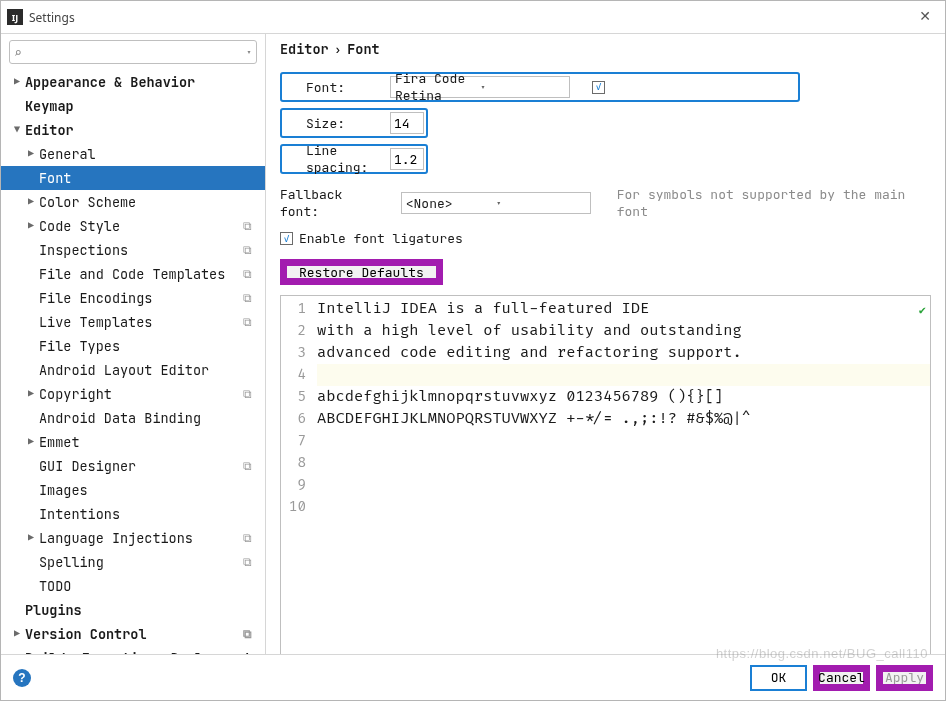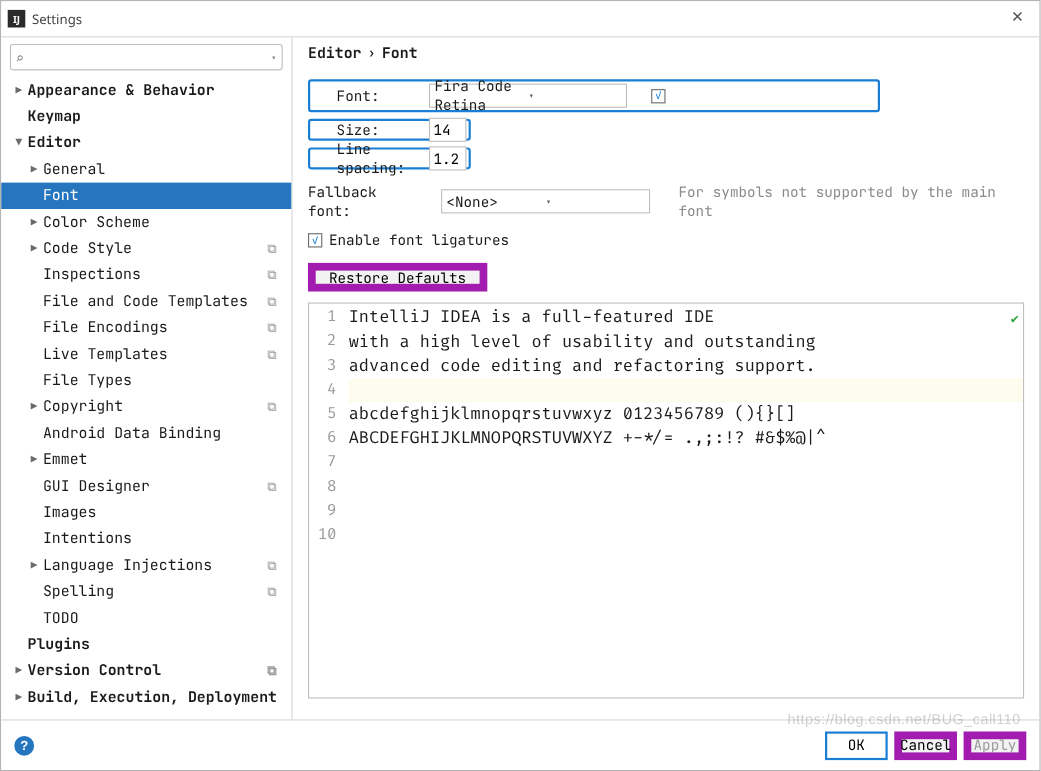--- a/index.html
+++ b/index.html
@@ -135,21 +135,21 @@
   .chk { display:flex; align-items:center; gap:4px; padding:0 6px 0 4px;}
   .chk .box {
     width:13px;height:13px;border:1px solid #6b6b6b;
     display:inline-flex;align-items:center;justify-content:center;
     font-size:10px;color:#1a7fd4;line-height:1;
   }
   .small-row { display:flex; align-items:center; margin-bottom:6px; }
   .small-box {
     border:2px solid #1a7fd4;
     border-radius:3px;
-    height:20px;
+    height:30px;
     display:flex;align-items:center;
     width:148px;
   }
   .num-input {
     width:34px;height:22px;border:1px solid #bfbfbf;
     padding:0 3px; font:inherit; margin-right:4px;
   }
   .plain-label { padding-right: 8px; }
   .fallback-row { display:flex; align-items:center; gap:8px; margin:12px 0 10px 0;}
   .fallback-row .combo { width:190px; flex:none; }
@@ -284,20 +284,24 @@
           <span class="copy">⧉</span>
         </div>
         <div class="row l1">
           <span class="arrow none"></span>
           <span>Live Templates</span>
           <span class="copy">⧉</span>
         </div>
         <div class="row l1">
           <span class="arrow none"></span>
           <span>File Types</span>
+        </div>
+        <div class="row l1">
+          <span class="arrow none"></span>
+          <span>Android Layout Editor</span>
         </div>
         <div class="row l1">
           <span class="arrow">▶</span>
           <span>Copyright</span>
           <span class="copy">⧉</span>
         </div>
         <div class="row l1">
           <span class="arrow none"></span>
           <span>Android Data Binding</span>
         </div>

